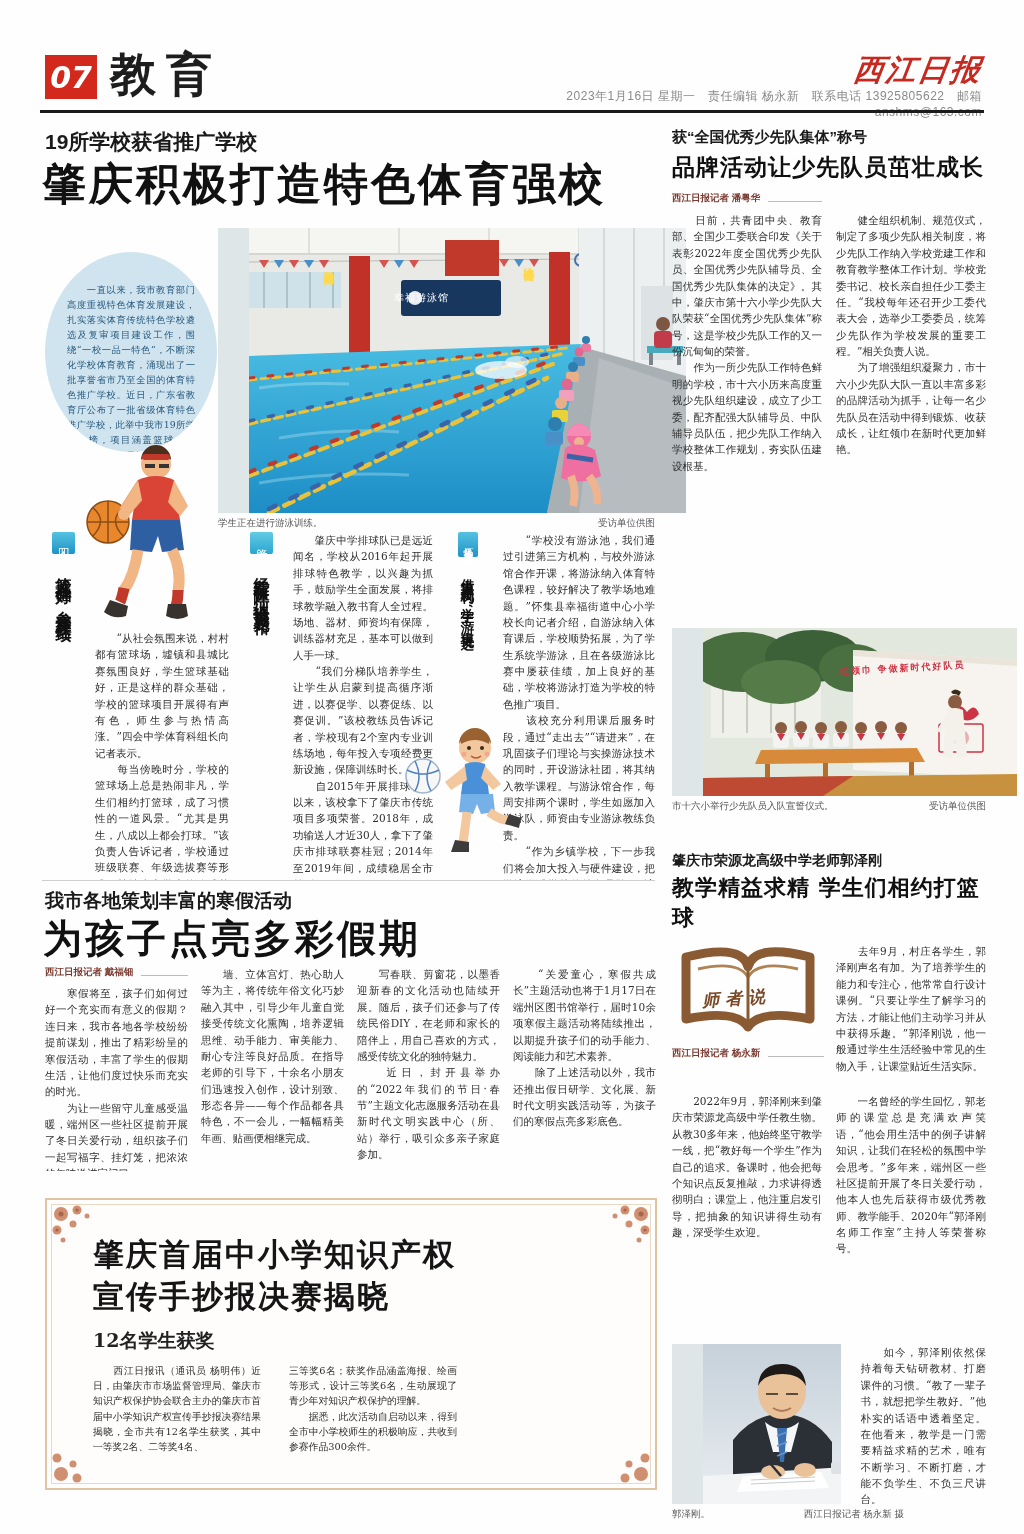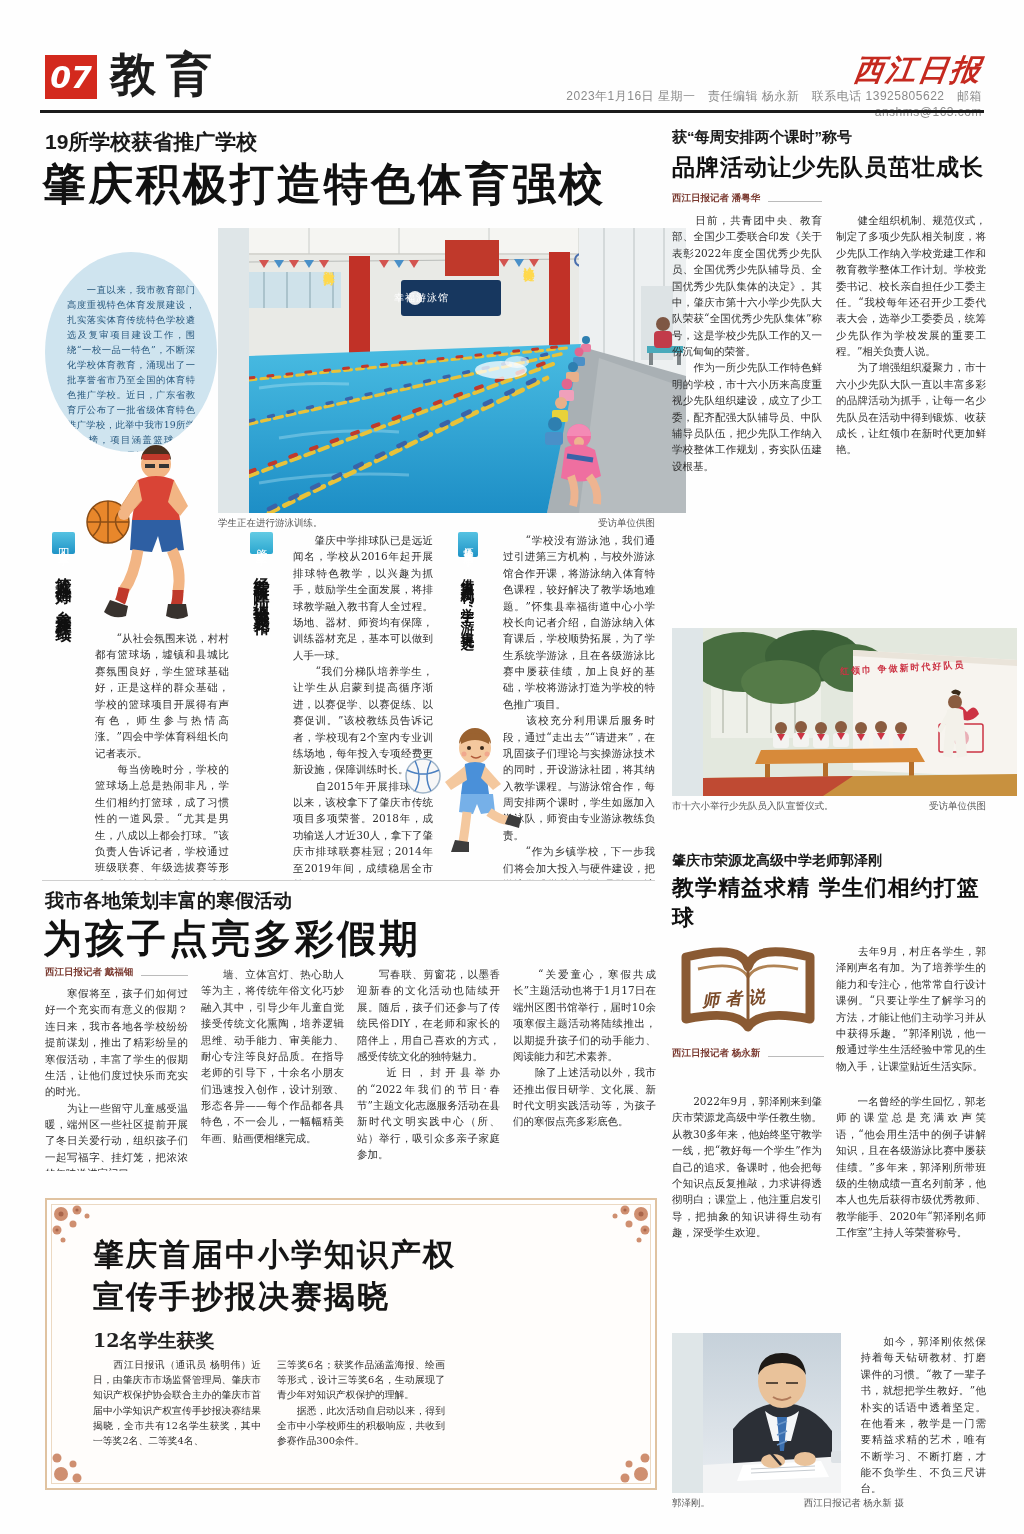--- a/index.html
+++ b/index.html
@@ -369,29 +369,29 @@
       <g fill="#cf8f70">
           <circle cx="12" cy="12" r="7"></circle>
           <circle cx="28" cy="8" r="4.5"></circle>
           <circle cx="8" cy="28" r="4.5"></circle>
           <circle cx="24" cy="22" r="3.5"></circle>
         </g>
     </svg>
     <div class="deco-title">肇庆首届中小学知识产权</div>
     <div class="deco-title">宣传手抄报决赛揭晓</div>
     <div class="deco-sub">12名学生获奖</div>
-    <div style="display:flex;gap:16px;margin-top:3px;">
+    <div style="display:flex;gap:28px;margin-top:9px;">
       <div class="bt" style="width:168px;height:92px;font-size:9.8px;">　　西江日报讯（通讯员 杨明伟）近日，由肇庆市市场监督管理局、肇庆市知识产权保护协会联合主办的肇庆市首届中小学知识产权宣传手抄报决赛结果揭晓，全市共有12名学生获奖，其中一等奖2名、二等奖4名、</div>
       <div class="bt" style="width:168px;height:92px;font-size:9.8px;">三等奖6名；获奖作品涵盖海报、绘画等形式，设计三等奖6名，生动展现了青少年对知识产权保护的理解。
 　　据悉，此次活动自启动以来，得到全市中小学校师生的积极响应，共收到参赛作品300余件。</div>
     </div>
   </div>
 
   <div class="abs" style="left:672px;top:126px;width:314px;">
-    <div class="r-kicker">获“每周安排两个课时”称号</div>
+    <div class="r-kicker">获“全国优秀少先队集体”称号</div>
     <div class="r-headline">品牌活动让少先队员茁壮成长</div>
     <div style="display:flex;margin-top:9px;width:150px;">
       <span class="byline">西江日报记者 潘粤华</span>
       <span class="byline-rule"></span>
     </div>
     <div style="display:flex;gap:14px;margin-top:7px;">
       <div class="bt" style="width:150px;height:408px;">　　日前，共青团中央、教育部、全国少工委联合印发《关于表彰2022年度全国优秀少先队员、全国优秀少先队辅导员、全国优秀少先队集体的决定》。其中，肇庆市第十六小学少先队大队荣获“全国优秀少先队集体”称号，这是学校少先队工作的又一份沉甸甸的荣誉。
 　　作为一所少先队工作特色鲜明的学校，市十六小历来高度重视少先队组织建设，成立了少工委，配齐配强大队辅导员、中队辅导员队伍，把少先队工作纳入学校整体工作规划，夯实队伍建设根基。</div>
       <div class="bt" style="width:150px;height:408px;">　　健全组织机制、规范仪式，制定了多项少先队相关制度，将少先队工作纳入学校党建工作和教育教学整体工作计划。学校党委书记、校长亲自担任少工委主任。“我校每年还召开少工委代表大会，选举少工委委员，统筹少先队作为学校发展的重要工程。”相关负责人说。
 　　为了增强组织凝聚力，市十六小少先队大队一直以丰富多彩的品牌活动为抓手，让每一名少先队员在活动中得到锻炼、收获成长，让红领巾在新时代更加鲜艳。</div>
@@ -489,23 +489,23 @@
         </div>
         <div style="display:flex;margin-top:8px;">
           <span class="byline">西江日报记者 杨永新</span>
           <span class="byline-rule"></span>
         </div>
       </div>
       <div class="bt" style="width:150px;height:142px;">　　去年9月，村庄各学生，郭泽刚声名有加。为了培养学生的能力和专注心，他常常自行设计课例。“只要让学生了解学习的方法，才能让他们主动学习并从中获得乐趣。”郭泽刚说，他一般通过学生生活经验中常见的生物入手，让课堂贴近生活实际。</div>
     </div>
     <div style="display:flex;gap:14px;margin-top:8px;">
       <div class="bt" style="width:150px;height:228px;">　　2022年9月，郭泽刚来到肇庆市荣源龙高级中学任教生物。从教30多年来，他始终坚守教学一线，把“教好每一个学生”作为自己的追求。备课时，他会把每个知识点反复推敲，力求讲得透彻明白；课堂上，他注重启发引导，把抽象的知识讲得生动有趣，深受学生欢迎。</div>
-      <div class="bt" style="width:150px;height:228px;">　　一名曾经的学生回忆，郭老师的课堂总是充满欢声笑语，“他会用生活中的例子讲解知识，且在各级游泳比赛中屡获佳绩。”多年来，郭泽刚所带班级的生物成绩一直名列前茅，他本人也先后获得市级优秀教师、教学能手、2020年“郭泽刚名师工作室”主持人等荣誉称号。</div>
-    </div>
-    <div class="flexrow" style="margin-top:12px;gap:20px;">
+      <div class="bt" style="width:150px;height:228px;">　　一名曾经的学生回忆，郭老师的课堂总是充满欢声笑语，“他会用生活中的例子讲解知识，让我们在轻松的氛围中学会思考。”多年来，端州区一些社区提前开展了冬日关爱行动，他本人也先后获得市级优秀教师、教学能手、2020年“郭泽刚名师工作室”主持人等荣誉称号。</div>
+    </div>
+    <div class="flexrow" style="margin-top:23px;gap:20px;">
 
       <div class="photo-frame" style="position:relative;width:158px;height:160px;">
         <svg width="158" height="160" viewBox="0 0 158 160">
           <defs>
               <linearGradient id="tb" x1="0" y1="0" x2="0" y2="1">
             <stop offset="0" stop-color="#c6d1da"></stop>
                 <stop offset="1" stop-color="#e9edf1"></stop>
               </linearGradient>
             </defs>
           <rect width="158" height="160" fill="url(#tb)"></rect>

